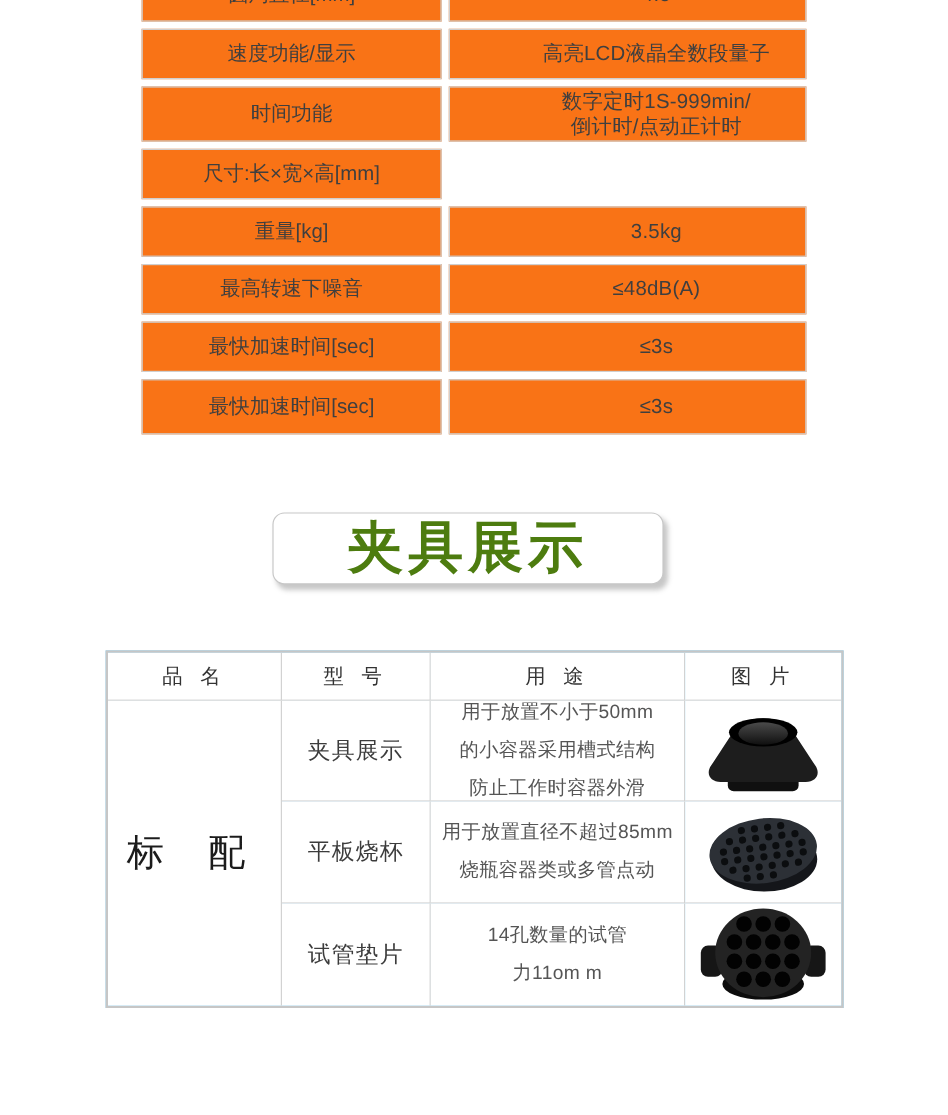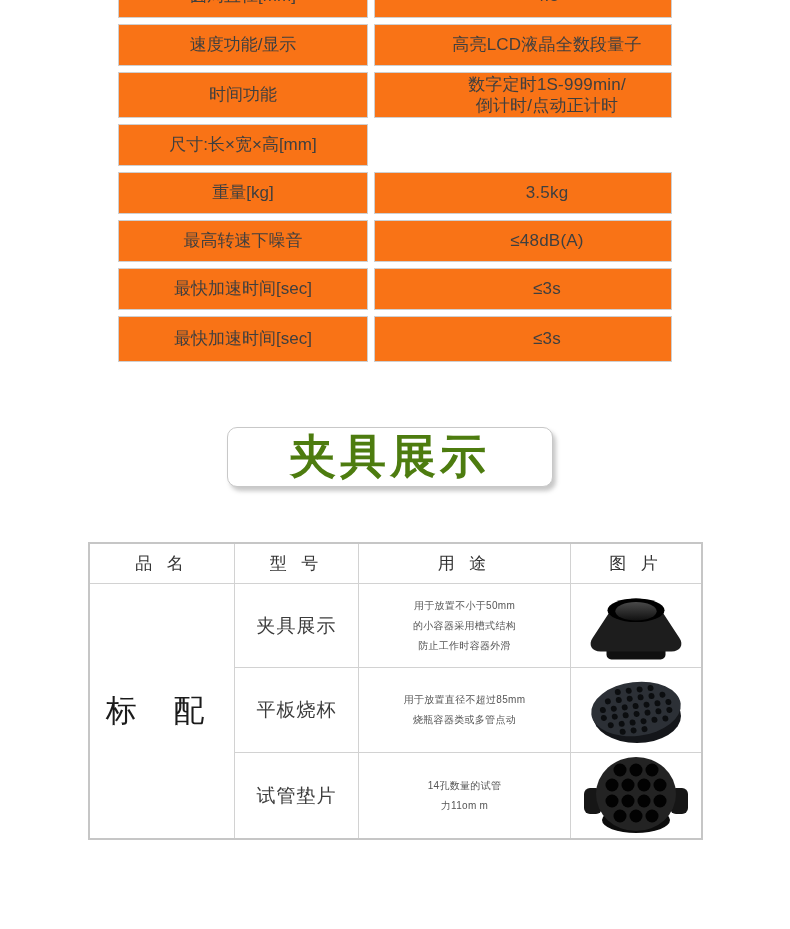--- a/index.html
+++ b/index.html
@@ -48,21 +48,21 @@
   }
   .fx-cell.last-col { border-right:none; }
   .fx-cell.last-row { border-bottom:none; }
   .fx-header { font-size:17px; color:#333; letter-spacing:5px; }
   .fx-group {
     grid-column:1; grid-row:2 / span 3;
     font-size:31px; color:#1b1b1b; letter-spacing:14px; border-bottom:none;
   }
   .fx-model { font-size:19px; color:#3c3c3c; letter-spacing:1px; }
   .fx-usage {
-    font-size:10px; color:#555; line-height:2.0; white-space:pre-line;
+    font-size:16px; color:#555; line-height:2.0; white-space:pre-line;
     letter-spacing:0.3px;
   }
   .fx-image { padding:2px; }
 </style>
 </head>
 <body>
 
 <div class="spec-table">
   <div class="spec-row">
     <div class="spec-cell spec-label h44">圆周直径[mm]</div>

